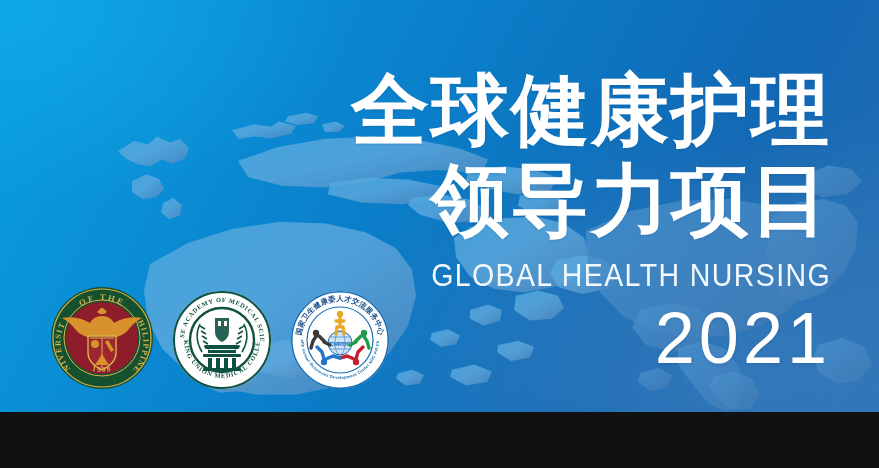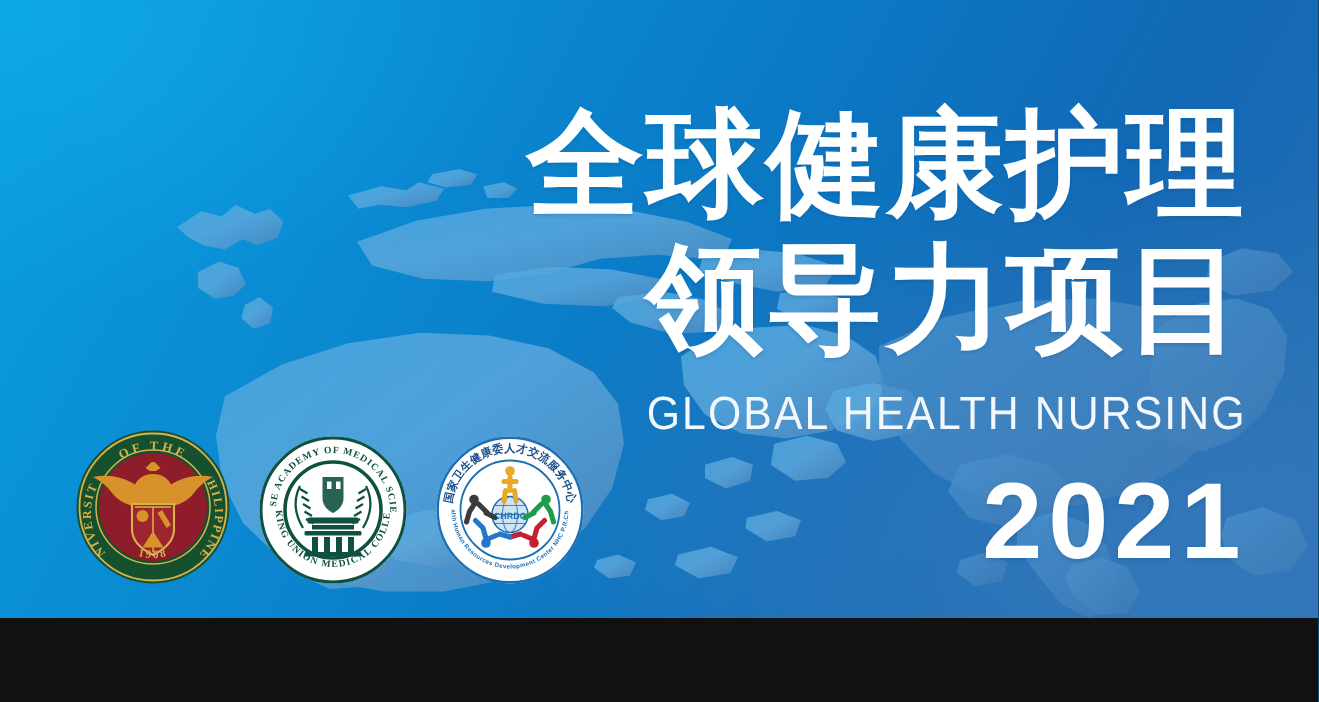--- a/index.html
+++ b/index.html
@@ -62,23 +62,23 @@
     font-family:"Liberation Sans", sans-serif;
     font-weight:400;
     font-size:31px;
     letter-spacing:1.5px;
     transform:scaleX(.92);
     transform-origin:right center;
     color:#f2f8fd;
     white-space:nowrap;
   }
   .year{
-    margin-top:16px;
+    margin-top:6px;
     font-family:"Liberation Sans", sans-serif;
-    font-weight:700;
+    font-weight:400;
     font-size:72px;
     line-height:76px;
     letter-spacing:4px;
     color:#ffffff;
     text-shadow:0 1px 3px rgba(4,60,105,.22);
   }
 
   
   .logo-row{
     position:absolute;

